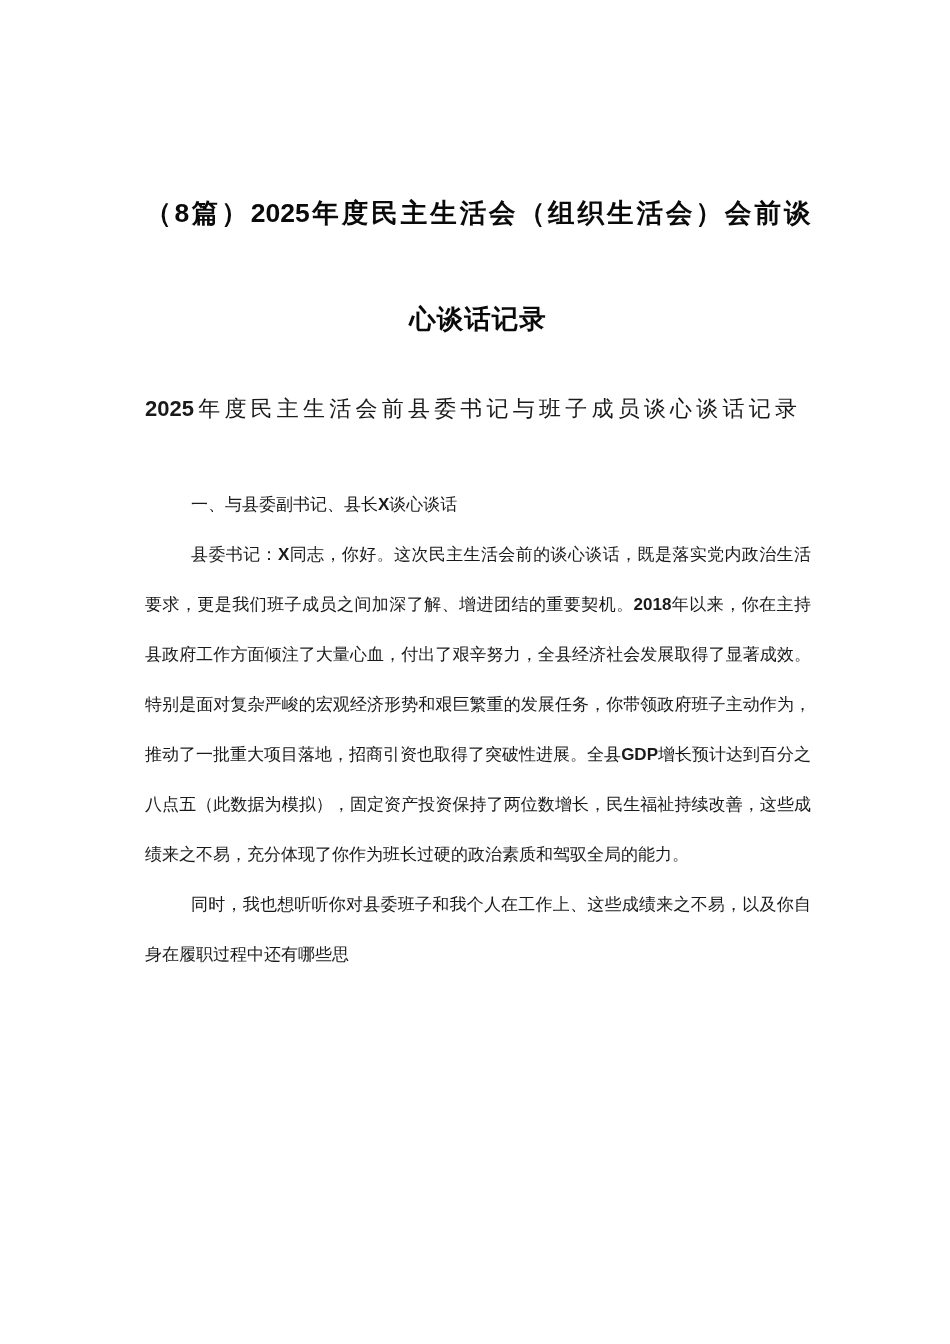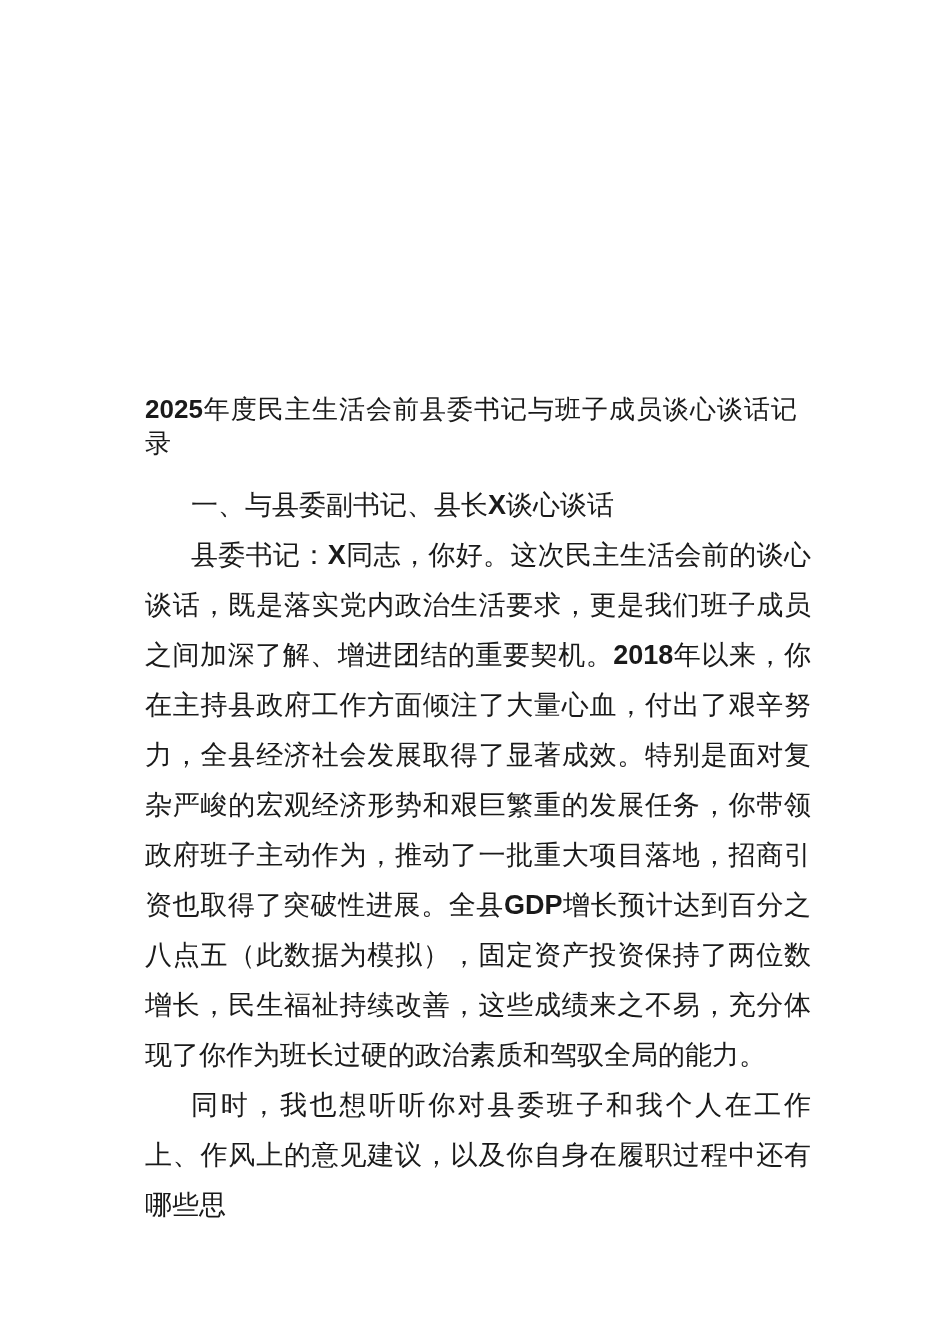--- a/index.html
+++ b/index.html
@@ -41,36 +41,36 @@
     text-align-last: center;
     letter-spacing: 1px;
   }
 
   
   .doc-subtitle {
     position: absolute;
     left: 145px;
     top: 392px;
     width: 652px;
-    font-size: 26px;
+    font-size: 22px;
     line-height: 34px;
     text-align: justify;
     text-align-last: justify;
     color: #1a1a1a;
   }
 
   
   .body-area {
     position: absolute;
     left: 145px;
     top: 480px;
     width: 666px;
   }
   .heading, .para {
-    font-size: 27px;
+    font-size: 17px;
     line-height: 50px;
     color: #1a1a1a;
     text-align: justify;
     text-align-last: left;
     margin: 0;
     text-indent: 46px;
     word-break: break-all;
   }
   .para.justify-all {
     text-align-last: left;
@@ -82,22 +82,26 @@
     font-family: "Liberation Sans", "DejaVu Sans", sans-serif;
     font-weight: bold;
     letter-spacing: 0;
   }
 </style>
 </head>
 <body>
 
 <div id="page">
 
+  <h1 class="doc-title">
+    <span class="t-line1">（<span class="nums">8</span>篇）<span class="nums">2025</span>年度民主生活会（组织生活会）会前谈</span>
+    <span class="t-line2">心谈话记录</span>
+  </h1>
 
   <div class="doc-subtitle"><span class="nums">2025</span>年度民主生活会前县委书记与班子成员谈心谈话记录</div>
 
   <div class="body-area">
     <p class="heading">一、与县委副书记、县长<span class="nums">X</span>谈心谈话</p>
     <p class="para justify-all">县委书记：<span class="nums">X</span>同志，你好。这次民主生活会前的谈心谈话，既是落实党内政治生活要求，更是我们班子成员之间加深了解、增进团结的重要契机。<span class="nums">2018</span>年以来，你在主持县政府工作方面倾注了大量心血，付出了艰辛努力，全县经济社会发展取得了显著成效。特别是面对复杂严峻的宏观经济形势和艰巨繁重的发展任务，你带领政府班子主动作为，推动了一批重大项目落地，招商引资也取得了突破性进展。全县<span class="nums">GDP</span>增长预计达到百分之八点五（此数据为模拟），固定资产投资保持了两位数增长，民生福祉持续改善，这些成绩来之不易，充分体现了你作为班长过硬的政治素质和驾驭全局的能力。</p>
-    <p class="para justify-all">同时，我也想听听你对县委班子和我个人在工作上、作风上的意见建议，以及你自身在履职过程中还有哪些思</p>
+    <p class="para justify-all">同时，我也想听听你对县委班子和我个人在工作上、这些成绩来之不易，以及你自身在履职过程中还有哪些思</p>
   </div>
 
 </div>
 
 </body></html>

